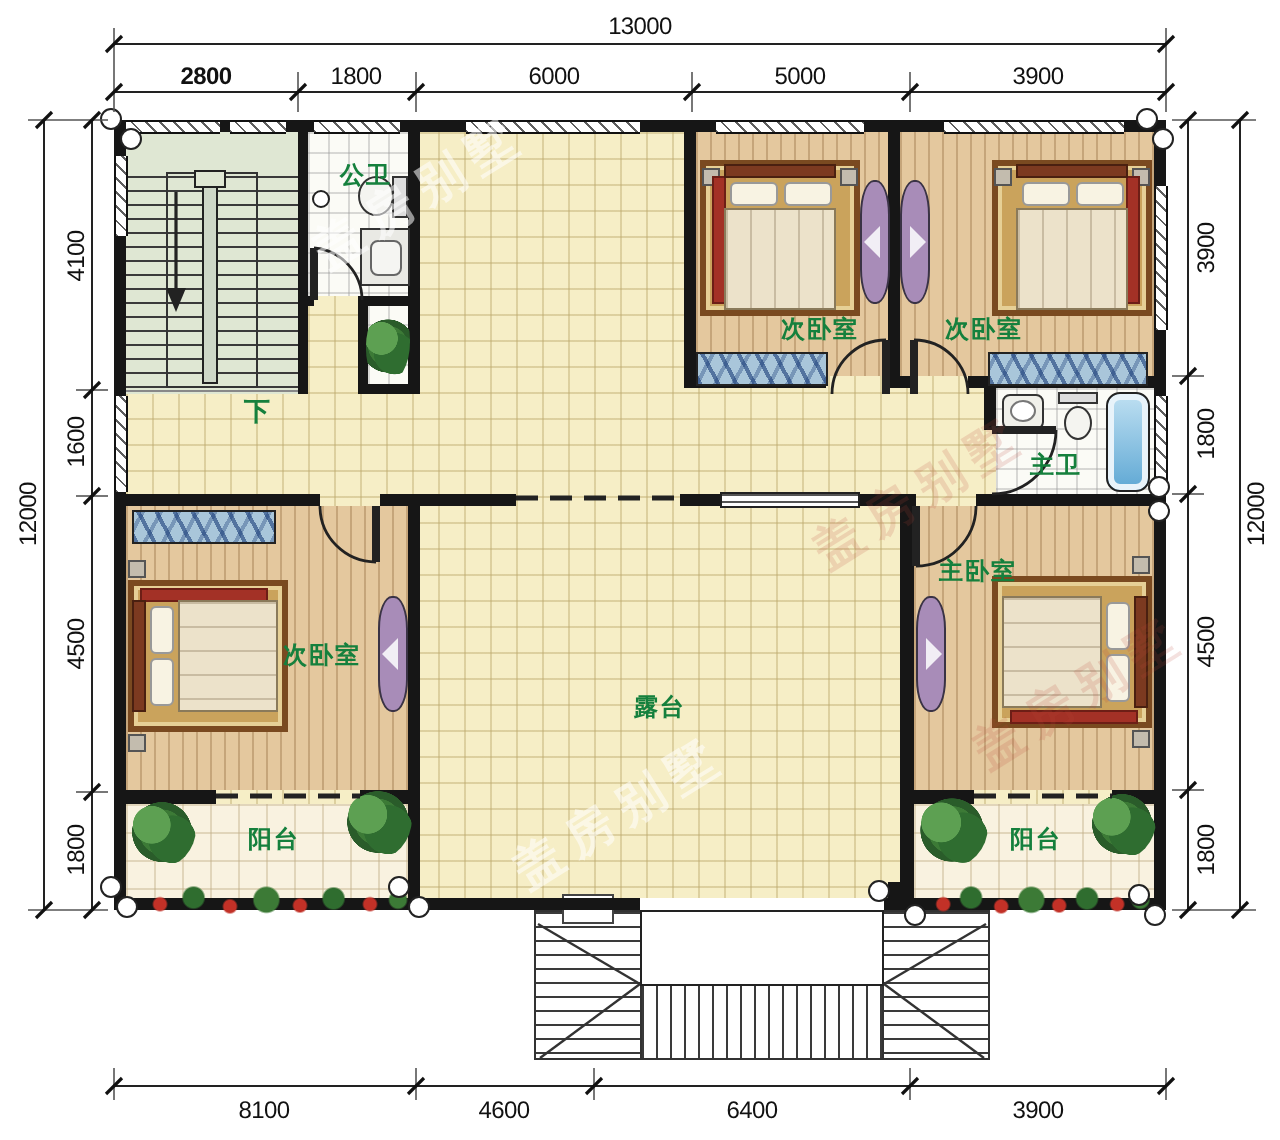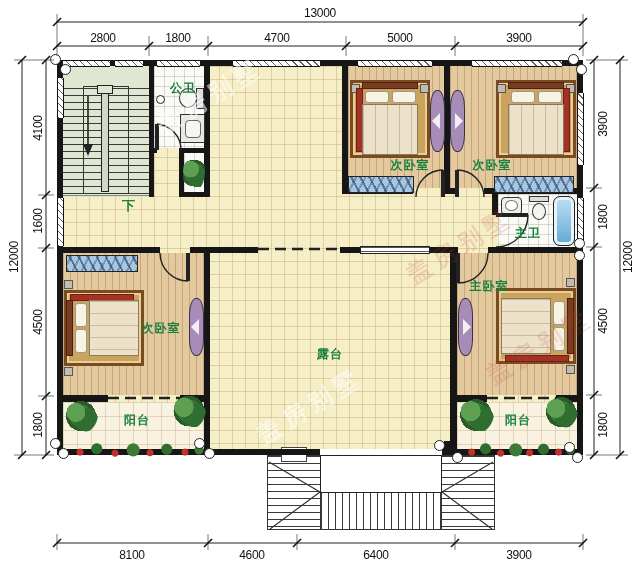--- a/index.html
+++ b/index.html
@@ -338,23 +338,23 @@
   <div class="lbl" style="left:410px;top:165px;">次卧室</div>
   <div class="lbl" style="left:492px;top:165px;">次卧室</div>
   <div class="lbl" style="left:528px;top:233px;">主卫</div>
   <div class="lbl" style="left:489px;top:286px;">主卧室</div>
   <div class="lbl" style="left:161px;top:328px;">次卧室</div>
   <div class="lbl" style="left:330px;top:354px;">露台</div>
   <div class="lbl" style="left:137px;top:420px;">阳台</div>
   <div class="lbl" style="left:518px;top:420px;">阳台</div>
 
   <div class="dim" style="left:320px;top:13px;">13000</div>
-  <div class="dim" style="left:103px;top:38px;">2800</div>
+  <div class="dim" style="left:103px;top:38px;font-weight:bold;">2800</div>
   <div class="dim" style="left:178px;top:38px;">1800</div>
-  <div class="dim" style="left:277px;top:38px;">4700</div>
+  <div class="dim" style="left:277px;top:38px;">6000</div>
   <div class="dim" style="left:400px;top:38px;">5000</div>
   <div class="dim" style="left:519px;top:38px;">3900</div>
   <div class="dimv" style="left:14px;top:257px;">12000</div>
   <div class="dimv" style="left:38px;top:128px;">4100</div>
   <div class="dimv" style="left:38px;top:221px;">1600</div>
   <div class="dimv" style="left:38px;top:322px;">4500</div>
   <div class="dimv" style="left:38px;top:425px;">1800</div>
   <div class="dimv" style="left:603px;top:124px;">3900</div>
   <div class="dimv" style="left:603px;top:217px;">1800</div>
   <div class="dimv" style="left:603px;top:321px;">4500</div>

